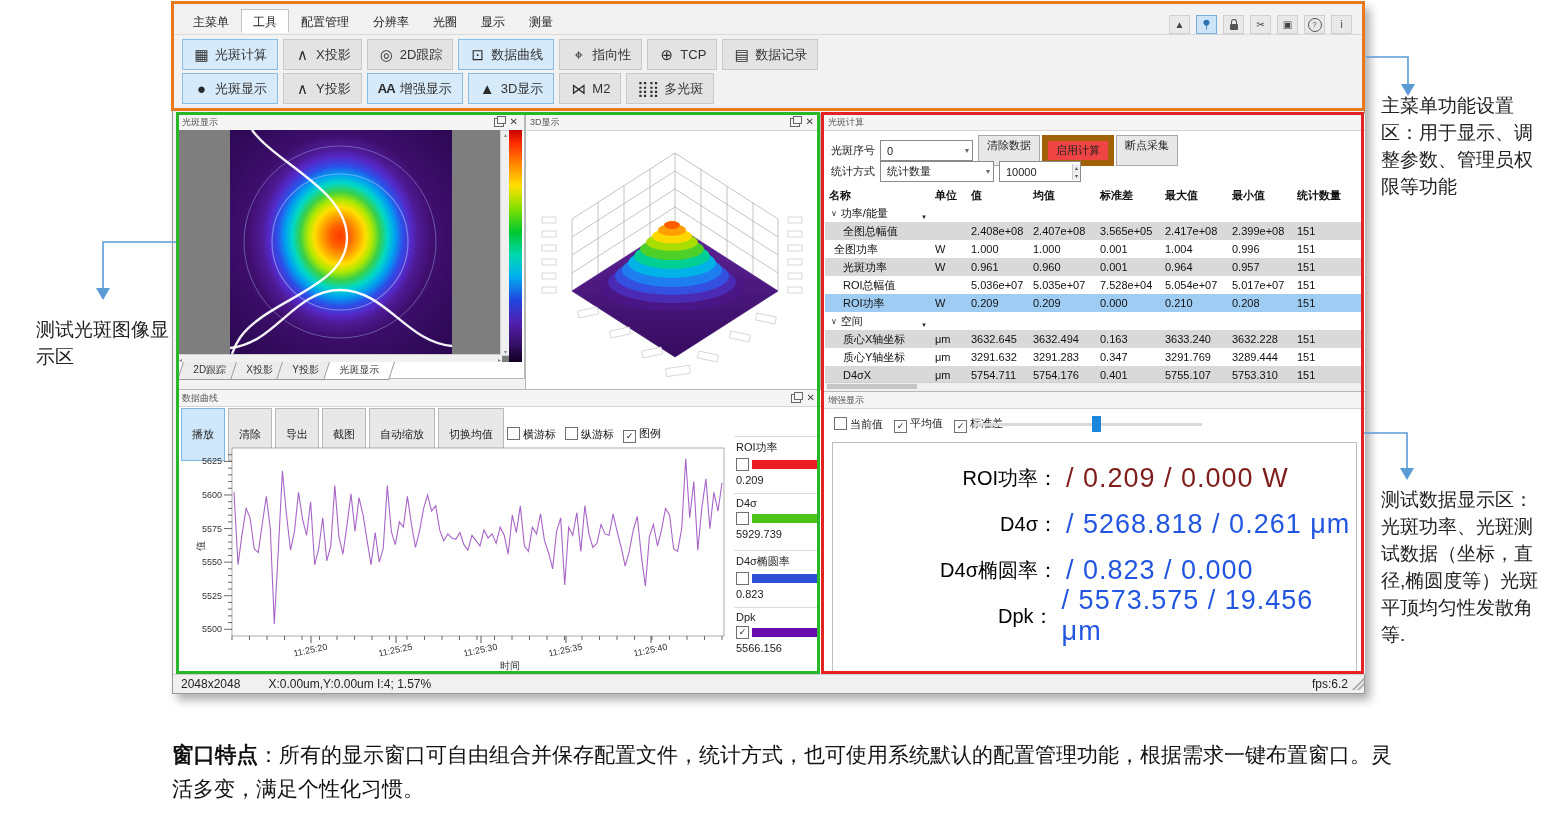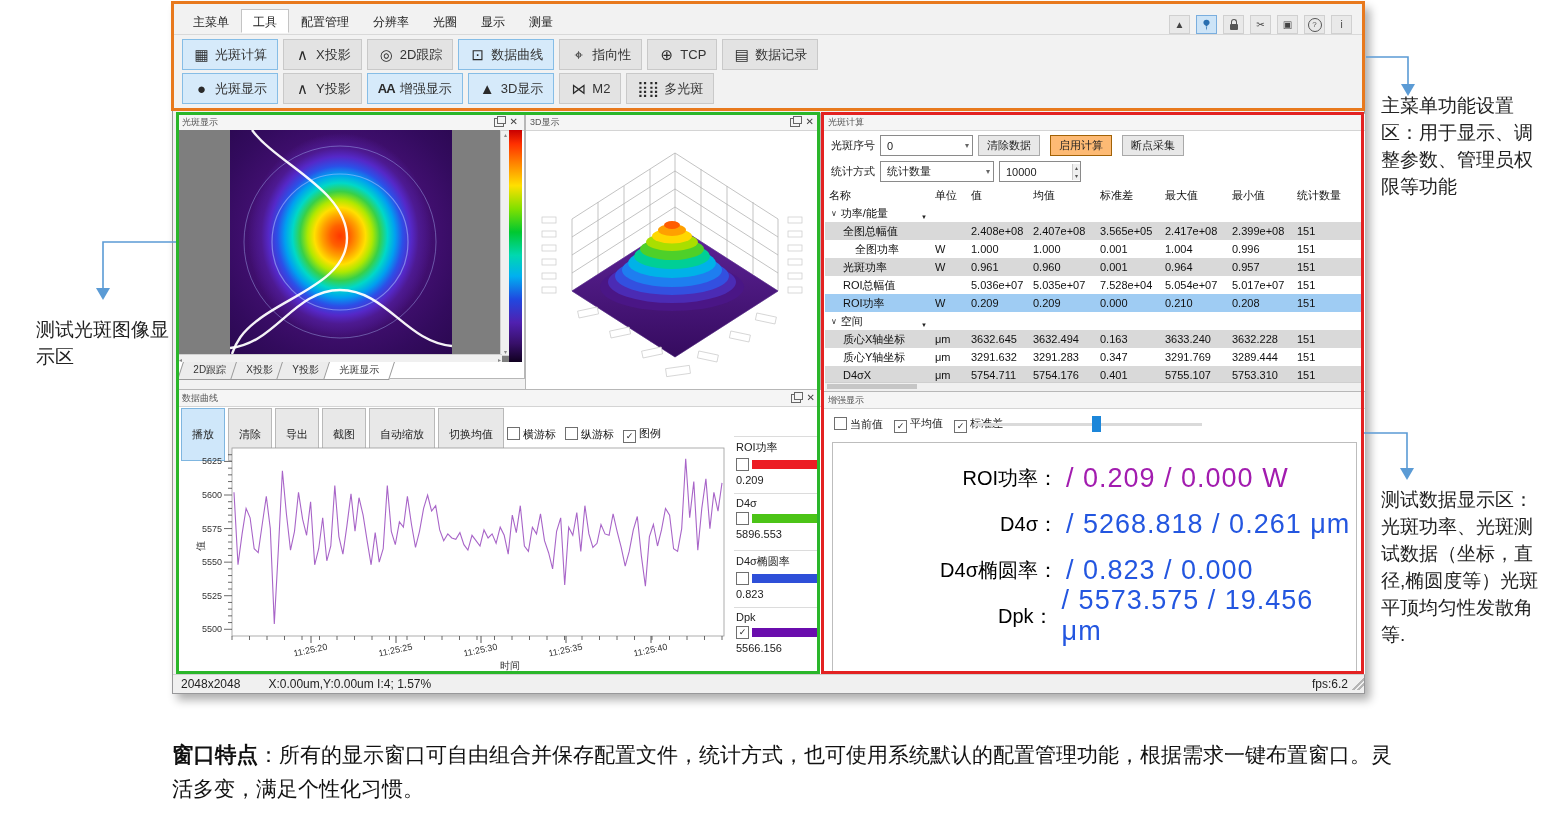--- a/index.html
+++ b/index.html
@@ -66,30 +66,30 @@
   .legend{position:absolute;left:556px;top:46px;width:85px;font-size:11px;color:#222}
   .lentry{border-top:1px solid #dcdcdc;padding:3px 0 4px 2px;height:49px}
   .lbar{display:flex;align-items:center;gap:3px;margin:3px 0 3px 0}
   .lbar .bar{height:9px;flex:1}
   
   .frm{position:absolute;font-size:11px;color:#222;display:flex;align-items:center;gap:5px}
   .combo{background:#fff;border:1px solid #8a8a8a;height:19px;display:flex;align-items:center;
          padding:0 3px 0 6px;justify-content:space-between;font-size:11px}
   .combo .arr{font-size:8px;color:#666;margin-left:6px}
   .fbtn{padding:2px 8px;background:#e8e8e8;border:1px solid #a9a9a9;font-size:11px}
-  .fbtn.active{background:#fdba74;border:1px solid #a16207}
+  .fbtn.active{background:#ef4444;border:6px solid #a16207}
   .spin{background:#fff;border:1px solid #8a8a8a;height:19px;display:flex;align-items:center;font-size:11px}
   .spin .num{padding:0 6px;flex:1}
   .spin .ud{display:flex;flex-direction:column;font-size:6px;color:#555;border-left:1px solid #c9c9c9}
   .spin .ud span{padding:0 2px;background:#efefef;line-height:8px}
   .ttable{position:absolute;left:1px;top:72px;right:1px;font-size:11px}
   .trow{display:grid;grid-template-columns:106px 36px 62px 67px 65px 67px 65px 1fr;height:18px;
         align-items:center;white-space:nowrap}
   .trow span{padding-left:4px;overflow:hidden}
-  .trow.head{font-weight:normal;height:18px}
+  .trow.head{font-weight:bold;height:18px}
   .trow.gray{background:#d9d9d9}
   .trow.sel{background:#9fccf3}
   .grow{display:flex;align-items:center;height:18px;position:relative}
   .grow .exp{font-size:8px;color:#333;margin:0 4px 0 6px}
   .grow .mini{position:absolute;left:96px;top:10px;font-size:6px;color:#222}
   .tbl-hscroll{position:absolute;left:1px;bottom:1px;right:1px;height:8px;background:#f0f0f0;border-top:1px solid #cfcfcf}
   .tbl-hscroll .thumb{position:absolute;left:2px;top:1px;width:90px;height:5px;background:#c6c6c6}
   
   .ebox{position:absolute;left:8px;top:50px;width:523px;height:222px;border:1px solid #bdbdbd;background:#fff;padding-top:12px}
   .eline{height:46px;display:flex;align-items:center}
@@ -413,21 +413,21 @@
             <span class="bar" style="background: rgb(236, 28, 36);"></span>
           </div>
           <div>0.209</div>
         </div>
         <div class="lentry">
           <div>D4σ</div>
           <div class="lbar">
             <span class="cb" style="margin-right: 0px;"></span>
             <span class="bar" style="background: rgb(76, 196, 23);"></span>
           </div>
-          <div>5896.553</div>
+          <div>5929.739</div>
         </div>
         <div class="lentry">
           <div>D4σ椭圆率</div>
           <div class="lbar">
             <span class="cb" style="margin-right: 0px;"></span>
             <span class="bar" style="background: rgb(46, 79, 216);"></span>
           </div>
           <div>0.823</div>
         </div>
         <div class="lentry">
@@ -445,21 +445,21 @@
     <div class="ptitle">
       <span>光斑计算</span>
         <span class="sp"></span>
     </div>
     <div class="frm" style="left:7px;top:21px">
       <span>光斑序号</span>
       <span class="combo" style="width:82px">
         <span>0</span>
           <span class="arr">▾</span>
       </span>
-      <span id="calcbtns" style="display:flex;gap:10px">
+      <span id="calcbtns" style="display:flex;gap:2px">
           <span class="fbtn">清除数据</span>
           <span class="fbtn active">启用计算</span>
           <span class="fbtn">断点采集</span>
         </span>
     </div>
     <div class="frm" style="left:7px;top:47px">
       <span>统计方式</span>
       <span class="combo" style="width:103px">
         <span>统计数量</span>
           <span class="arr">▾</span>
@@ -492,21 +492,21 @@
           <span style="padding-left: 18px;">全图总幅值</span>
           <span></span>
           <span>2.408e+08</span>
           <span>2.407e+08</span>
           <span>3.565e+05</span>
           <span>2.417e+08</span>
           <span>2.399e+08</span>
           <span>151</span>
         </div>
         <div class="trow">
-          <span style="padding-left: 30px;">全图功率</span>
+          <span style="padding-left: 9px;">全图功率</span>
           <span>W</span>
           <span>1.000</span>
           <span>1.000</span>
           <span>0.001</span>
           <span>1.004</span>
           <span>0.996</span>
           <span>151</span>
         </div>
         <div class="trow gray">
           <span style="padding-left: 18px;">光斑功率</span>
@@ -588,21 +588,21 @@
         <span class="cblab"><span class="cb"></span>当前值</span>
         <span class="cblab"><span class="cb">✓</span>平均值</span>
         <span class="cblab"><span class="cb">✓</span>标准差</span>
       </div>
     <div class="slider">
         <span class="shandle"></span>
       </div>
     <div class="ebox" id="ebox">
         <div class="eline">
           <span class="elabel">ROI功率：</span>
-          <span class="evalue" style="color: #a21caf;">/ 0.209 / 0.000 W</span>
+          <span class="evalue" style="color: #7f1d1d;">/ 0.209 / 0.000 W</span>
         </div>
         <div class="eline">
           <span class="elabel">D4σ：</span>
           <span class="evalue" style="color: rgb(35, 86, 224);">/ 5268.818 / 0.261 μm</span>
         </div>
         <div class="eline">
           <span class="elabel">D4σ椭圆率：</span>
           <span class="evalue" style="color: rgb(35, 86, 224);">/ 0.823 / 0.000</span>
         </div>
         <div class="eline">

